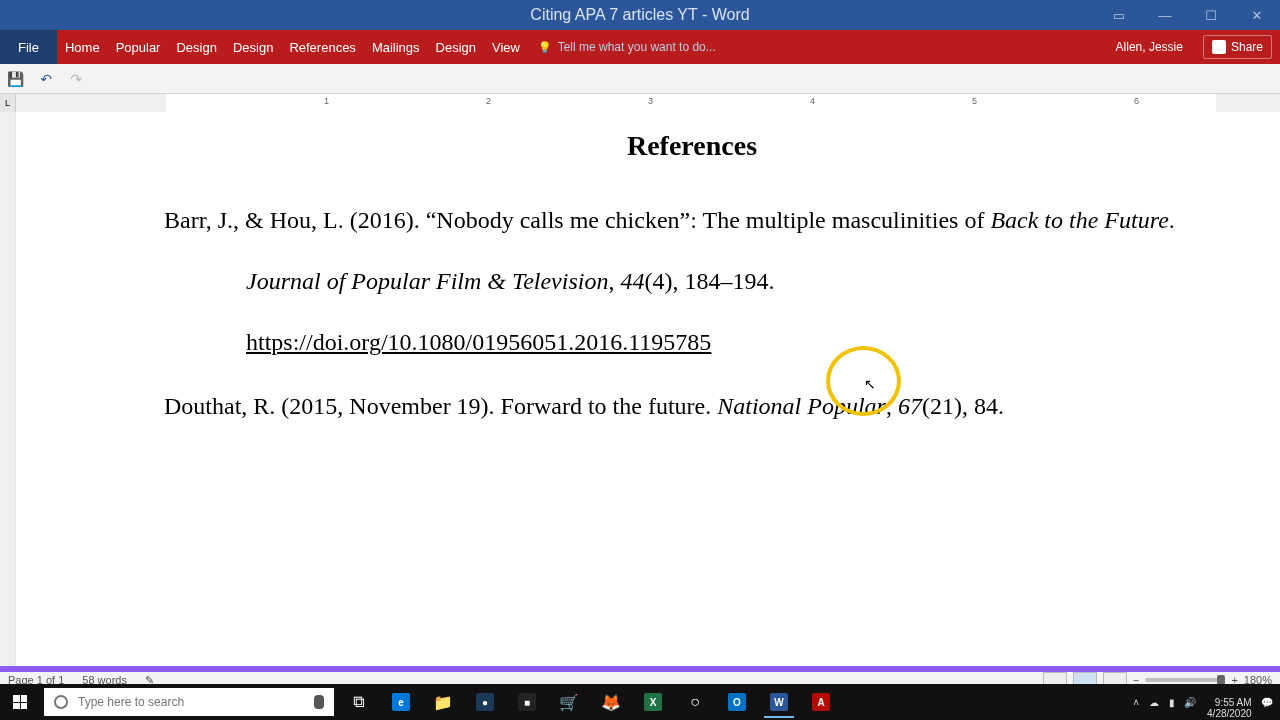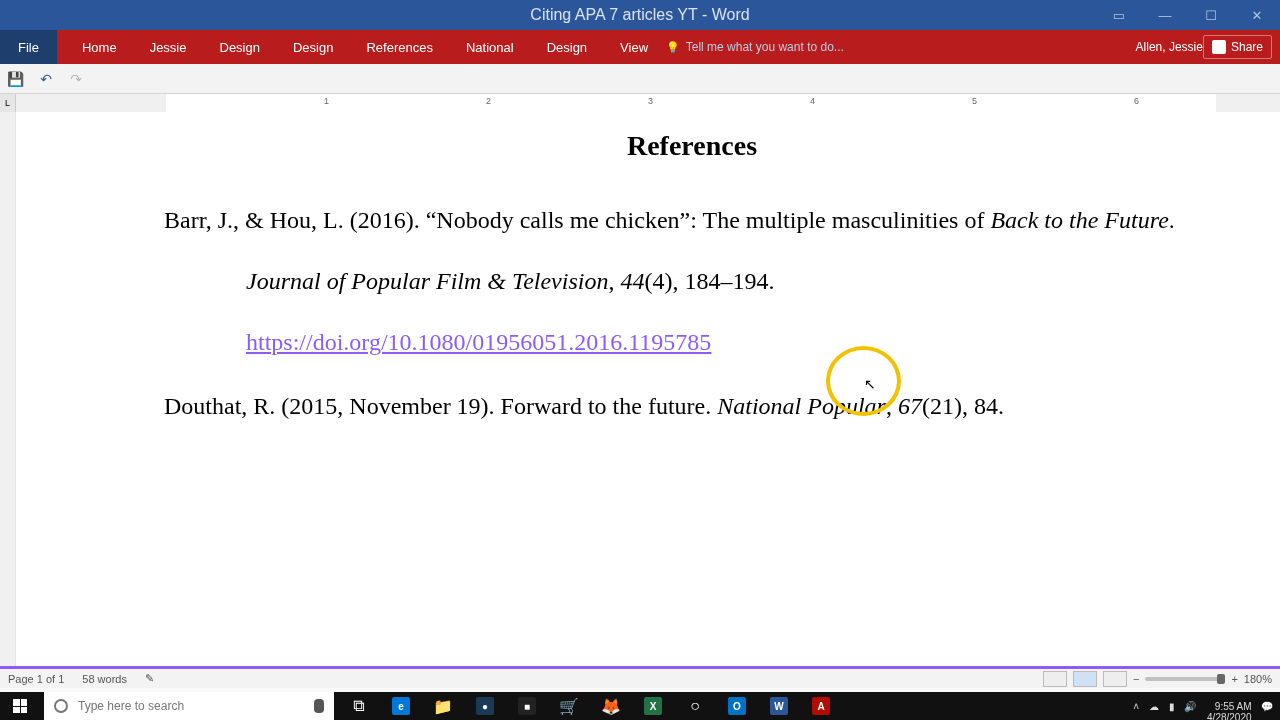--- a/index.html
+++ b/index.html
@@ -7,24 +7,24 @@
 
 
 .titlebar { height: 30px; background: linear-gradient(to bottom, #2b579a, #2b579a); display: flex; align-items: center; position: relative; color: #fff; }
 .titlebar-center { position: absolute; left: 50%; transform: translateX(-50%); font-size: 16px; color: #d9e1f2; }
 .titlebar-right { position: absolute; right: 0; display: flex; }
 .win-btn { width: 46px; height: 30px; display: flex; align-items: center; justify-content: center; color: #b0c4de; font-size: 13px; }
 
 
 .ribbon-tabs { height: 34px; background: #b91c1c; display: flex; align-items: stretch; color: #fff; font-size: 13px; position: relative; }
 .file-tab { background: #1e3e6e; padding: 0 18px; display: flex; align-items: center; }
-.rtab { padding: 0 8px; display: flex; align-items: center; cursor: pointer; margin-left: 17px; }
+.rtab { padding: 0 8px; display: flex; align-items: center; cursor: pointer; }
 .tell-me { margin-left: 10px; display: flex; align-items: center; color: #b8cce4; font-size: 12px; }
 .tell-me-icon { margin-right: 6px; font-size: 11px; }
-.rib-right { position: absolute; right: 8px; display: flex; align-items: center; height: 100%; gap: 0; color: #fff; font-size: 12px; }
+.rib-right { position: absolute; right: 8px; display: flex; align-items: center; height: 100%; gap: 20px; color: #fff; font-size: 12px; }
 .share-btn { display: flex; align-items: center; gap: 5px; padding: 4px 8px; border: 1px solid rgba(255,255,255,0.4); border-radius: 2px; }
 .share-icon { width: 14px; height: 14px; background: #fff; border-radius: 2px; display: inline-block; }
 
 
 .qat-row { height: 30px; background: #f3f3f3; border-bottom: 1px solid #d4d4d4; display: flex; align-items: center; padding-left: 8px; gap: 14px; color: #5a5a5a; font-size: 14px; }
 .qat-icon { width: 16px; height: 16px; display: inline-flex; align-items: center; justify-content: center; }
 
 
 .ruler-area { height: 18px; background: #fafafa; position: relative; display: flex; }
 .ruler-corner { width: 16px; height: 18px; background: #e6e6e6; border-right: 1px solid #ccc; font-size: 9px; display:flex;align-items:center;justify-content:center; }
@@ -32,35 +32,35 @@
 .ruler-h .active { position:absolute; top:0; bottom:0; left:150px; right:64px; background:#fff; }
 .ruler-tick { position: absolute; top: 2px; font-size: 9px; }
 
 
 .doc-area { position: absolute; top: 112px; bottom: 32px; left: 0; right: 0; background: #fff; display: flex; }
 .vruler { width: 16px; background: #f0f0f0; border-right: 1px solid #e6e6e6; }
 .page { flex: 1; padding: 18px 60px 0 148px; font-family: "Times New Roman", Times, serif; color: #000; position: relative; }
 .doc-title { text-align: center; font-weight: bold; font-size: 28px; margin-bottom: 28px; }
 .entry { font-size: 24px; line-height: 2.55; padding-left: 82px; text-indent: -82px; margin-bottom: 2px; }
 .italic { font-style: italic; margin-top: 6px; }
-.link { color: #8b5cf6; }
+.link { color: #000000; }
 .highlight-ring { position: absolute; width: 75px; height: 70px; border: 4px solid #f2c200; border-radius: 50%; left: 810px; top: 234px; pointer-events: none; }
 .cursor-arrow { position:absolute; left:848px; top:264px; font-size:14px; color:#000; pointer-events:none; }
 
 
-.statusbar { position: absolute; bottom: 32px; left: 0; right: 0; height: 22px; background: #f3f3f3; border-top: 3px solid #8b5cf6; display: flex; align-items: center; font-size: 11px; color: #555; padding: 0 8px; }
+.statusbar { position: absolute; bottom: 32px; left: 0; right: 0; height: 22px; background: #f3f3f3; border-top: 6px solid #8b5cf6; display: flex; align-items: center; font-size: 11px; color: #555; padding: 0 8px; }
 .statusbar .left { display: flex; gap: 18px; align-items: center; }
 .statusbar .right { margin-left: auto; display: flex; gap: 6px; align-items: center; }
 .view-btn { width: 24px; height: 16px; border: 1px solid #bbb; background:#eee; }
 .view-btn.active { background: #cfe2f3; }
 .zoom-slider { width: 80px; height: 4px; background: #c0c0c0; position: relative; border-radius:2px; }
 .zoom-thumb { position: absolute; right: 0; top: -3px; width: 8px; height: 10px; background: #666; border-radius:2px; }
 
 
-.taskbar { position: absolute; bottom: 0; left: 0; right: 0; height: 28px; background: #111; display: flex; align-items: center; color: #fff; font-size: 12px; }
+.taskbar { position: absolute; bottom: 0; left: 0; right: 0; height: 36px; background: #111; display: flex; align-items: center; color: #fff; font-size: 12px; }
 .start-btn { width: 40px; height: 32px; display: flex; align-items: center; justify-content: center; }
 .win-logo { width:14px; height:14px; display:grid; grid-template-columns:1fr 1fr; grid-template-rows:1fr 1fr; gap:1px; }
 .win-logo span { background:#fff; }
 .search-box { flex: 0 0 290px; height: 28px; background: #fff; margin: 2px 4px; display: flex; align-items: center; padding: 0 10px; color: #767676; gap: 10px; }
 .circle-icon { width:14px; height:14px; border:2px solid #767676; border-radius:50%; }
 .mic-icon { margin-left:auto; width:10px; height:14px; background:#555; border-radius:4px; }
 .task-icons { display: flex; align-items: center; height: 100%; }
 .task-icon { width: 42px; height: 32px; display: flex; align-items: center; justify-content: center; font-size: 16px; position:relative; }
 .task-icon.active::after { content:''; position:absolute; bottom:0; left:6px; right:6px; height:2px; background:#76b9ed; }
 .tray { margin-left: auto; display: flex; align-items: center; gap: 10px; padding-right: 6px; font-size: 10px; color:#ddd; }
@@ -76,25 +76,25 @@
     <div class="win-btn">▭</div>
     <div class="win-btn">—</div>
     <div class="win-btn">☐</div>
     <div class="win-btn">✕</div>
   </div>
 </div>
 
 <div class="ribbon-tabs">
   <div class="file-tab">File</div>
   <div class="rtab">Home</div>
-  <div class="rtab">Jessie</div>
+  <div class="rtab">Popular</div>
   <div class="rtab">Design</div>
   <div class="rtab">Design</div>
   <div class="rtab">References</div>
-  <div class="rtab">National</div>
+  <div class="rtab">Mailings</div>
   <div class="rtab">Design</div>
   <div class="rtab">View</div>
   <div class="tell-me">
     <span class="tell-me-icon">💡</span>
     <span>Tell me what you want to do...</span>
   </div>
   <div class="rib-right">
     <span>Allen, Jessie</span>
     <div class="share-btn">
       <span class="share-icon"></span>

